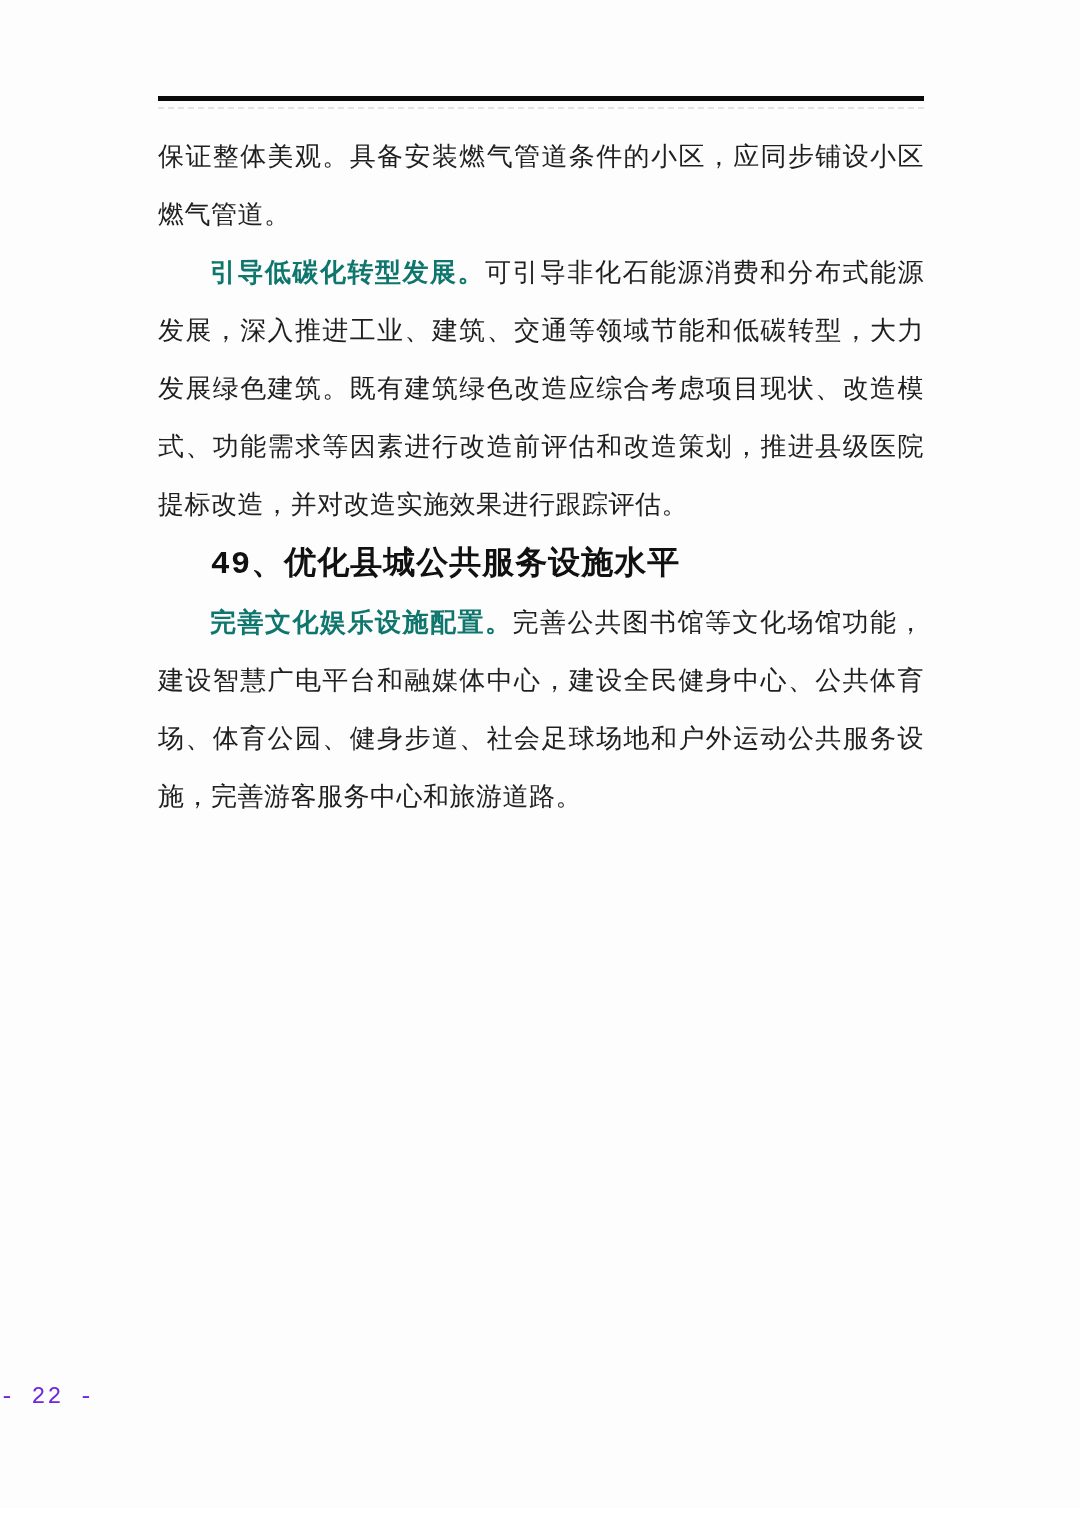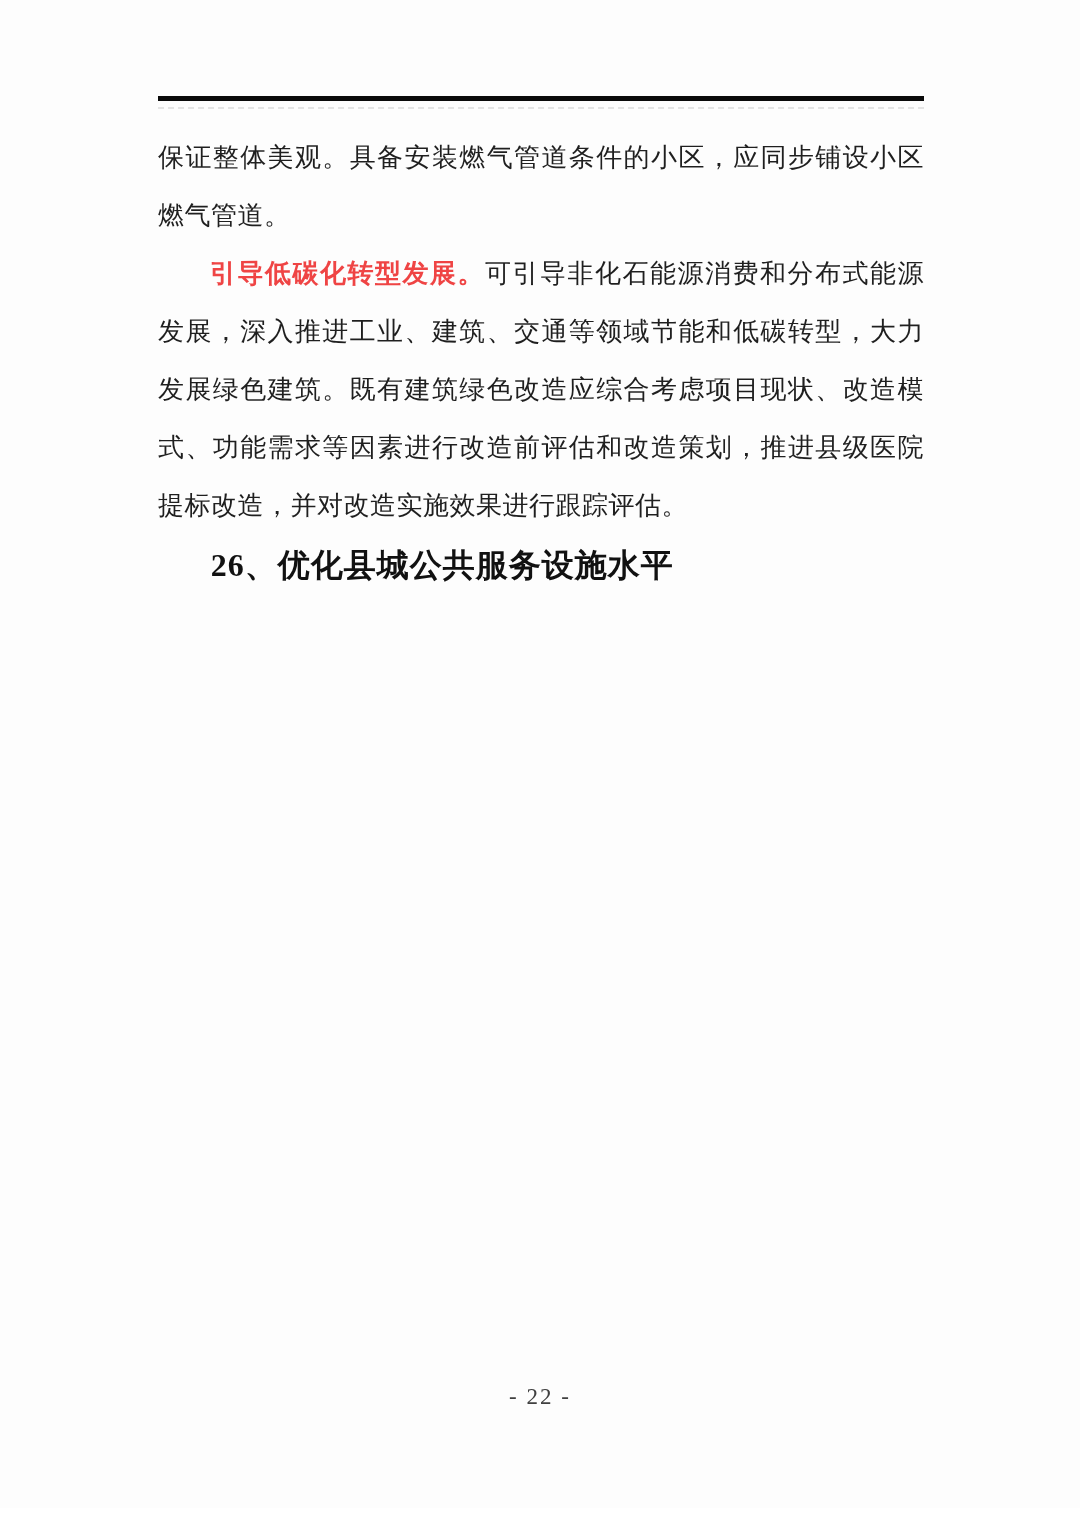--- a/index.html
+++ b/index.html
@@ -6,21 +6,21 @@
     margin: 0;
     padding: 0;
     background: #ffffff;
   }
   .page {
     position: relative;
     width: 1080px;
     height: 1508px;
     background: #fdfdfd;
     overflow: hidden;
-    font-family: Liberation Serif, serif;
+    font-family: Liberation Mono, monospace;
     color: #1f1f1f;
   }
   .content {
     position: absolute;
     left: 158px;
     top: 96px;
     width: 766px;
   }
   .header-rule {
     width: 100%;
@@ -45,59 +45,60 @@
     line-height: 58px;
     text-align: justify;
     text-justify: inter-ideograph;
     letter-spacing: 0.5px;
   }
   p.para.indent {
     text-indent: 2em;
   }
   p.para .lead {
     font-weight: 700;
-    color: #ef4444;
+    color: #0f766e;
   }
   h2.section-heading {
     margin: 0;
     font-size: 32px;
     line-height: 60px;
     font-weight: 700;
     color: #111111;
     text-indent: 1.65em;
     letter-spacing: 1px;
   }
   .page-number {
     position: absolute;
     left: 0;
     width: 100%;
     top: 1384px;
-    text-align: center;
+    text-align: left;
     font-size: 23px;
-    color: #404040;
+    color: #6d28d9;
     letter-spacing: 2px;
   }
 </style>
 </head>
 <body>
 
 <div class="page">
   <div class="content">
 
     <div class="header-rule"></div>
 
     <div class="body-text">
 
       <p class="para"><span>保证整体美观。具备安装燃气管道条件的小区，应同步铺设小区燃气管道。</span></p>
 
       <p class="para indent"><span class="lead">引导低碳化转型发展。</span><span>可引导非化石能源消费和分布式能源发展，深入推进工业、建筑、交通等领域节能和低碳转型，大力发展绿色建筑。既有建筑绿色改造应综合考虑项目现状、改造模式、功能需求等因素进行改造前评估和改造策划，推进县级医院提标改造，并对改造实施效果进行跟踪评估。</span></p>
 
-      <h2 class="section-heading">26、优化县城公共服务设施水平</h2>
+      <h2 class="section-heading">49、优化县城公共服务设施水平</h2>
 
 
 
 
+      <p class="para indent"><span class="lead">完善文化娱乐设施配置。</span><span>完善公共图书馆等文化场馆功能，建设智慧广电平台和融媒体中心，建设全民健身中心、公共体育场、体育公园、健身步道、社会足球场地和户外运动公共服务设施，完善游客服务中心和旅游道路。</span></p>
 
     </div>
   </div>
 
   <div class="page-number">- 22 -</div>
 </div>
 
 </body></html>

